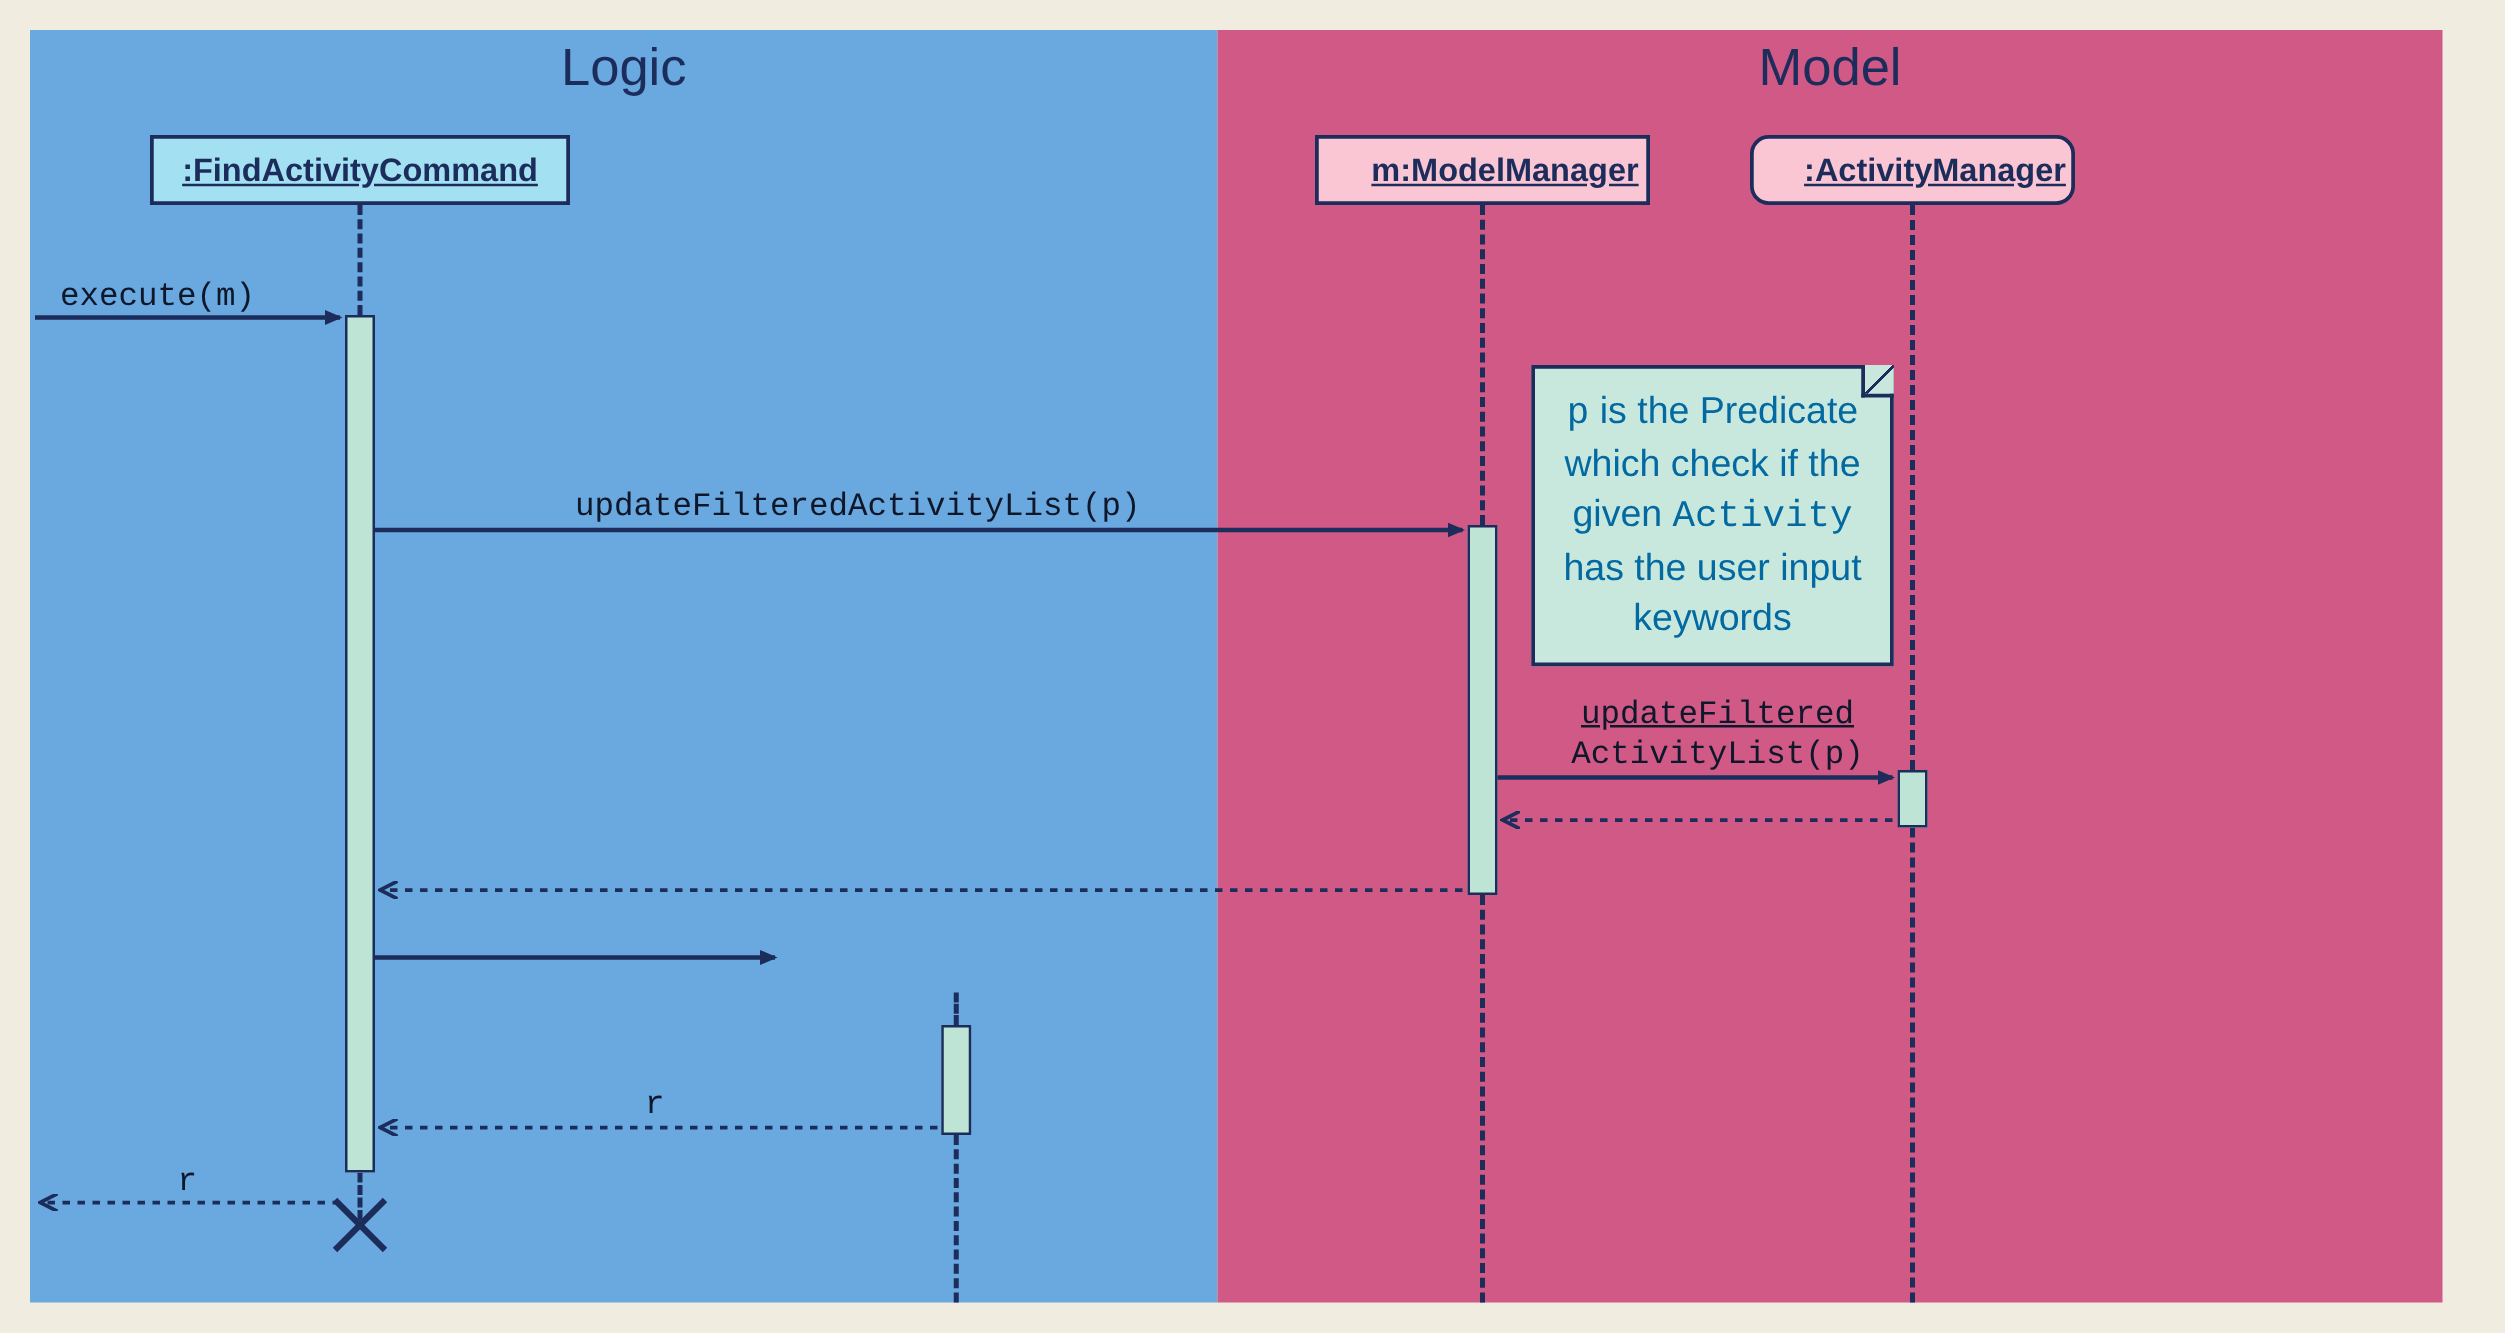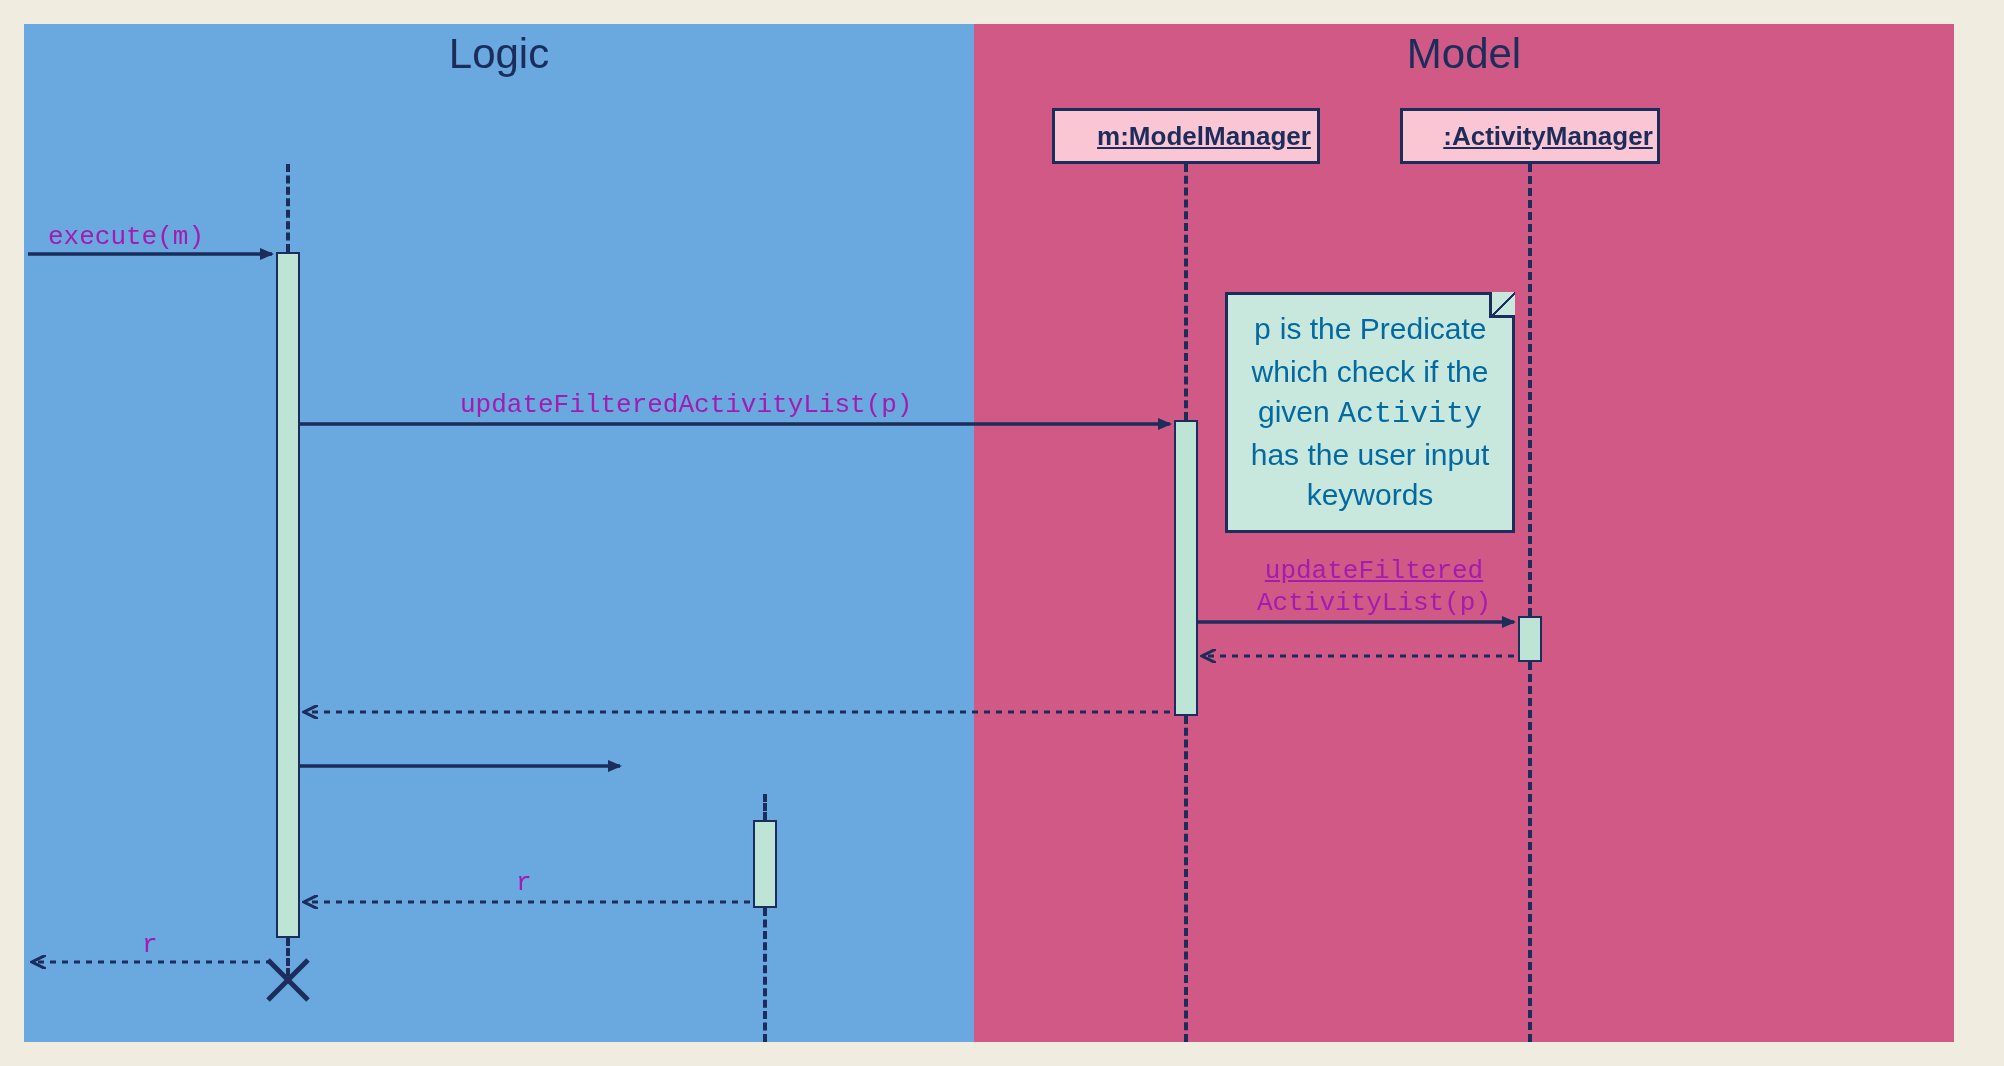--- a/index.html
+++ b/index.html
@@ -59,21 +59,21 @@
   }
   .activation {
     position: absolute;
     background: #bde4d4;
     border: 2px solid #1c2c5b;
   }
   .msg-label {
     position: absolute;
     font-family: "Courier New", monospace;
     font-size: 26px;
-    color: #a21caf;
+    color: #0f172a;
     white-space: pre;
   }
   .note {
     position: absolute;
     background: #c9e8dd;
     border: 3px solid #1c2c5b;
     color: #0369a1;
     font-size: 30px;
     padding: 14px 18px 14px 18px;
     line-height: 1.35;
@@ -109,25 +109,26 @@
 
 <div class="canvas">
 
   <div class="region logic">
     <div class="region-title">Logic</div>
   </div>
   <div class="region model">
     <div class="region-title">Model</div>
   </div>
 
+  <div class="lifeline-box logic-color" style="left:120px; top:108px; width:336px;">:FindActivityCommand</div>
 
 
   <div class="lifeline-box model-color" style="left:1052px; top:108px; width:268px;">m:ModelManager</div>
 
-  <div class="lifeline-box model-color" style="left:1400px; top:108px; width:260px;">:ActivityManager</div>
+  <div class="lifeline-box model-color" style="left:1400px; top:108px; width:260px;border-radius:15px;">:ActivityManager</div>
 
   <div class="lifeline-dash" style="left:286px; top:164px; height:88px;"></div>
   <div class="lifeline-dash" style="left:286px; top:938px; height:38px;"></div>
 
   <div class="lifeline-dash" style="left:763px; top:794px; height:26px;"></div>
   <div class="lifeline-dash" style="left:763px; top:908px; height:134px;"></div>
 
   <div class="lifeline-dash" style="left:1184px; top:164px; height:256px;"></div>
   <div class="lifeline-dash" style="left:1184px; top:716px; height:326px;"></div>
 

